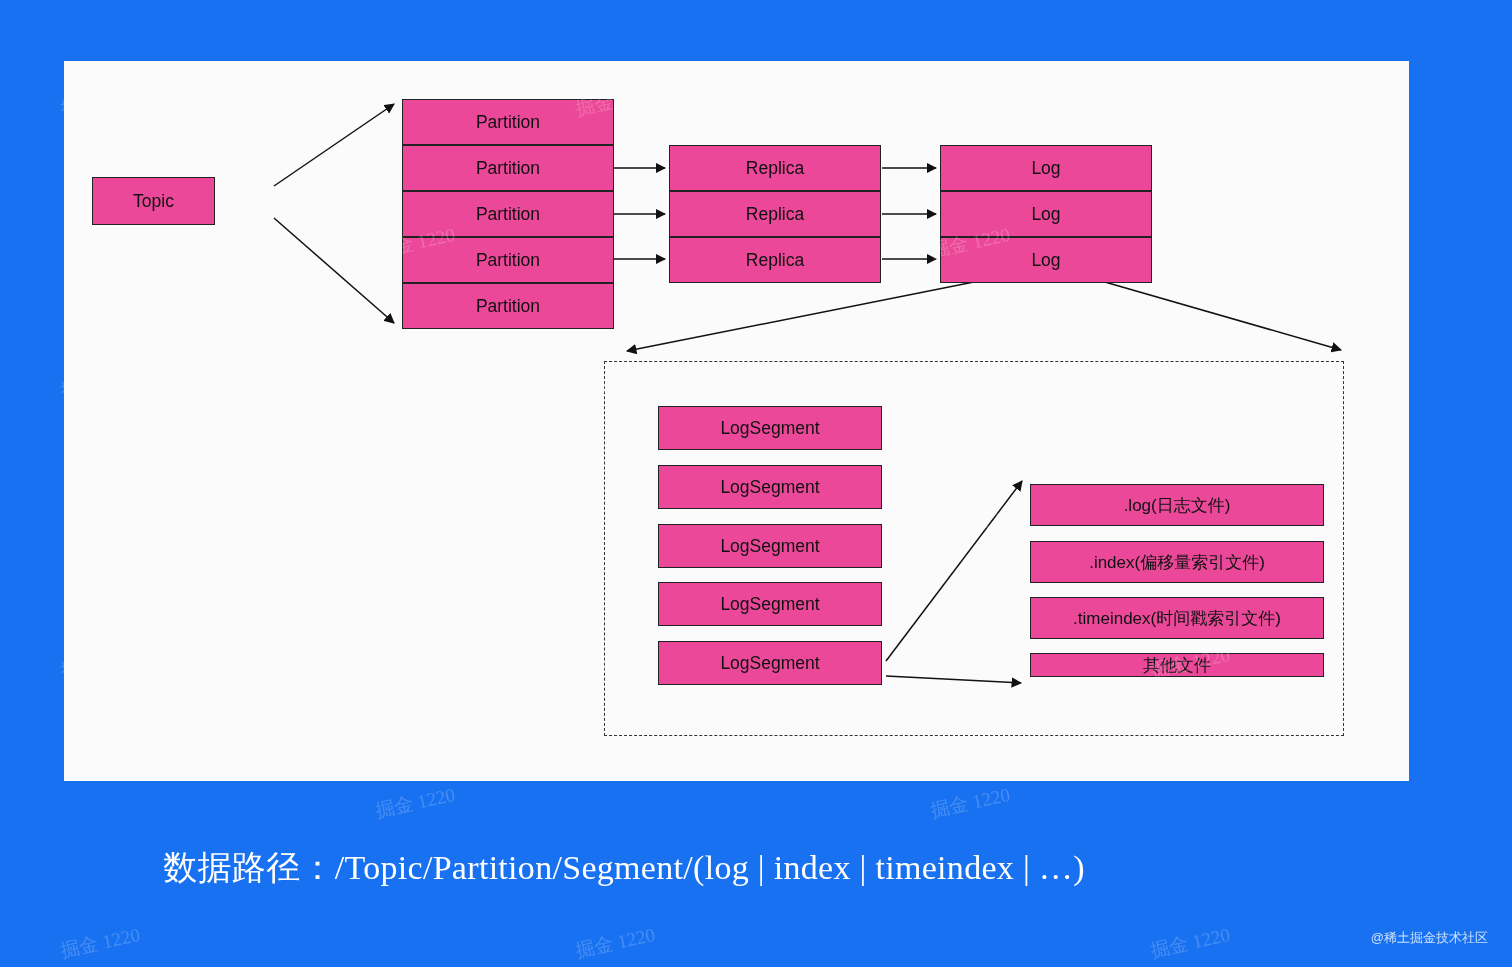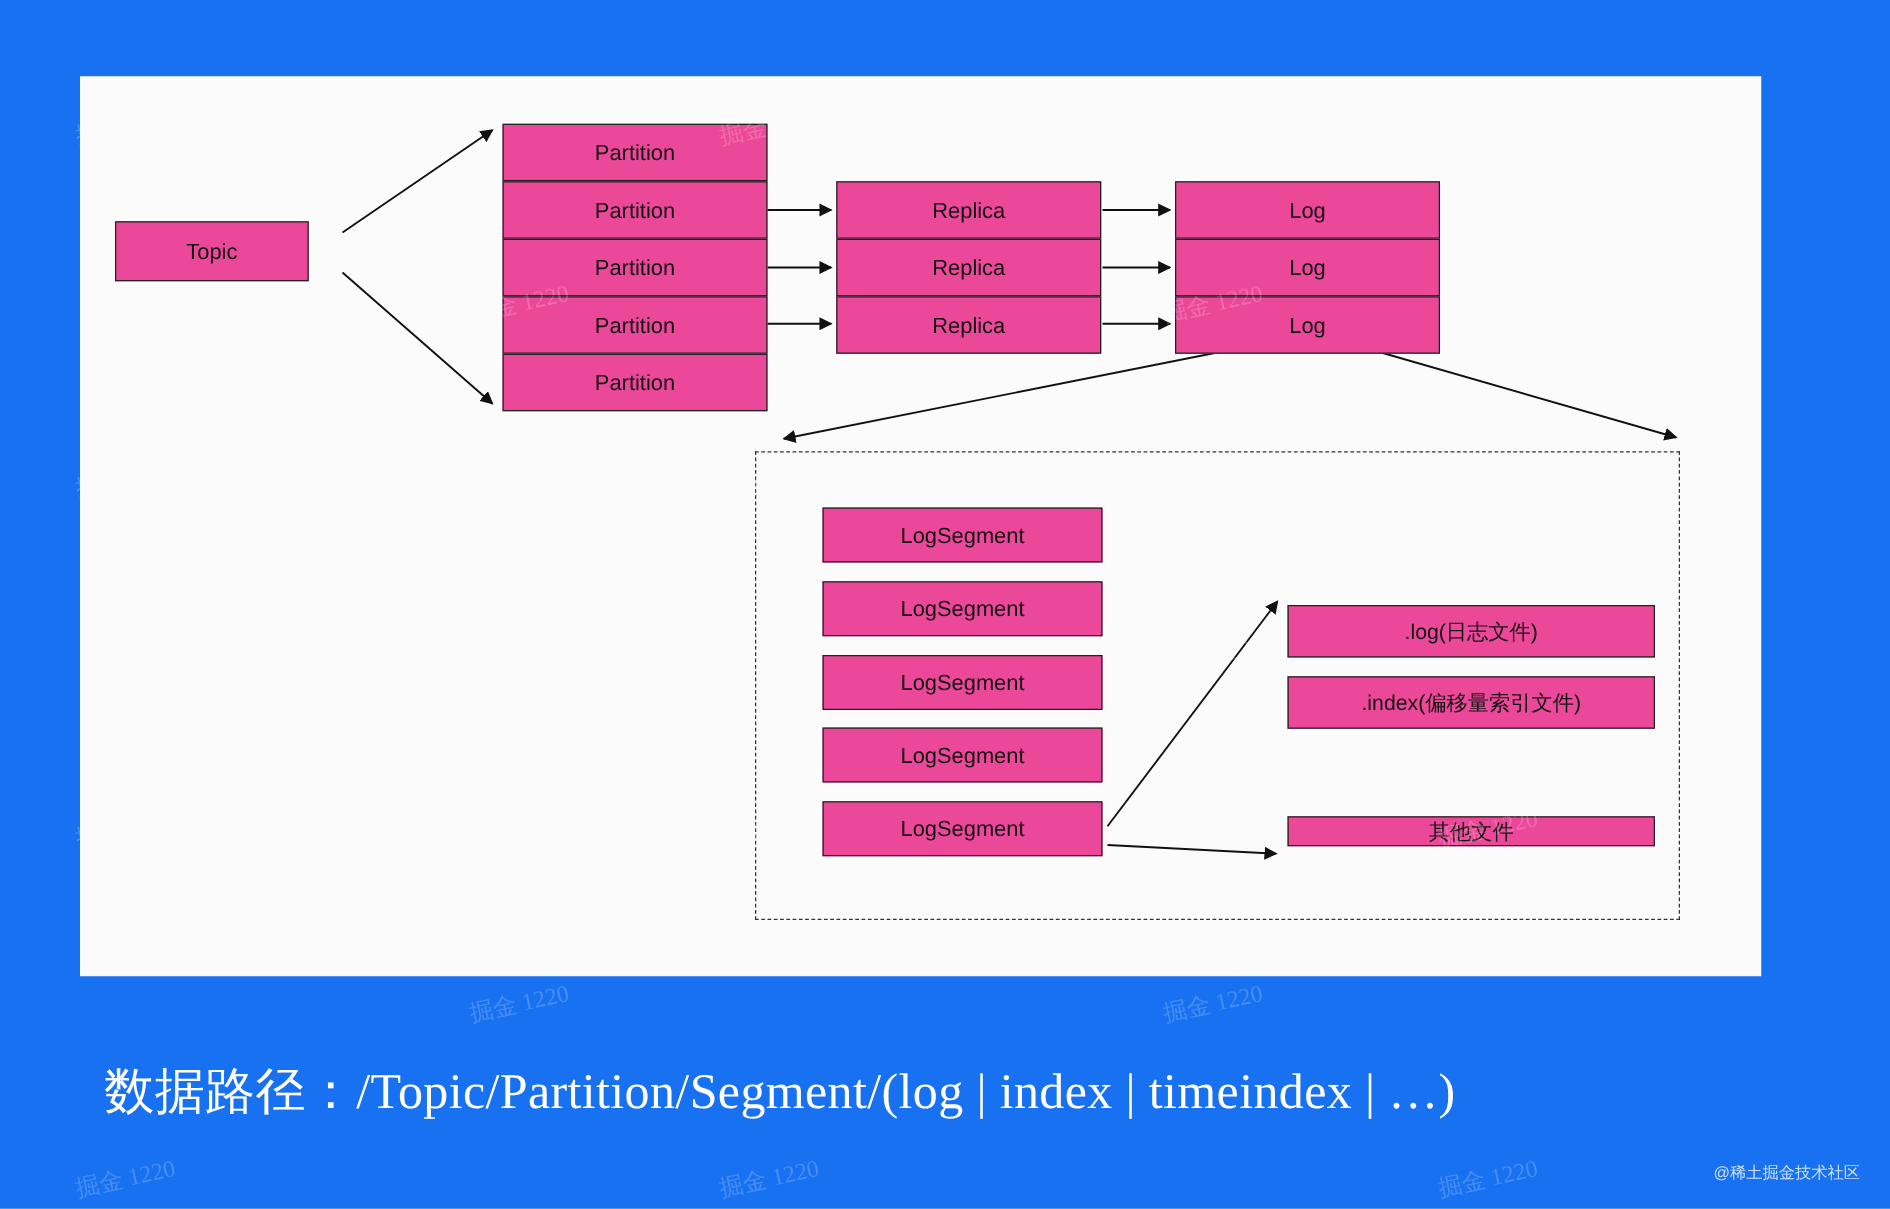--- a/index.html
+++ b/index.html
@@ -67,21 +67,21 @@
     background: transparent;
   }
   .caption {
     position: absolute;
     left: 0;
     top: 845px;
     width: 1248px;
     text-align: center;
     color: #ffffff;
     font-family: "Liberation Serif", serif;
-    font-size: 40px;
+    font-size: 34px;
     letter-spacing: 0.3px;
     z-index: 6;
   }
   .credit {
     position: absolute;
     right: 24px;
     bottom: 20px;
     color: rgba(255,255,255,0.78);
     font-size: 13px;
     font-family: "Liberation Sans", sans-serif;
@@ -132,21 +132,21 @@
     <line x1="818" y1="153" x2="872" y2="153" stroke="#111111" stroke-width="1.5" marker-end="url(#arrow)"></line>
     <line x1="818" y1="198" x2="872" y2="198" stroke="#111111" stroke-width="1.5" marker-end="url(#arrow)"></line>
 
     <line x1="940" y1="215" x2="563" y2="290" stroke="#111111" stroke-width="1.5" marker-end="url(#arrow)"></line>
     <line x1="1020" y1="215" x2="1277" y2="289" stroke="#111111" stroke-width="1.5" marker-end="url(#arrow)"></line>
 
     <line x1="822" y1="600" x2="958" y2="420" stroke="#111111" stroke-width="1.5" marker-end="url(#arrow)"></line>
     <line x1="822" y1="615" x2="957" y2="622" stroke="#111111" stroke-width="1.5" marker-end="url(#arrow)"></line>
   </svg>
 
-  <div class="box" style="left:28px; top:116px; width:155px; height:48px;">
+  <div class="box" style="left:28px; top:116px; width:123px; height:48px;">
     <span>Topic</span>
   </div>
 
   <div class="box" style="left:338px; top:38px; width:212px; height:46px;">
     <span>Partition</span>
   </div>
   <div class="box" style="left:338px; top:84px; width:212px; height:46px;">
     <span>Partition</span>
   </div>
   <div class="box" style="left:338px; top:130px; width:212px; height:46px;">
@@ -196,20 +196,23 @@
   <div class="box" style="left:594px; top:580px; width:224px; height:44px;">
     <span>LogSegment</span>
   </div>
 
   <div class="box box-cjk" style="left:966px; top:423px; width:294px; height:42px;">
     <span>.log(日志文件)</span>
   </div>
   <div class="box box-cjk" style="left:966px; top:480px; width:294px; height:42px;">
     <span>.index(偏移量索引文件)</span>
   </div>
+  <div class="box box-cjk" style="left:966px; top:536px; width:294px; height:42px;">
+    <span>.timeindex(时间戳索引文件)</span>
+  </div>
   <div class="box box-cjk" style="left:966px; top:592px; width:294px; height:24px;">
     <span>其他文件</span>
   </div>
 
 </div>
 
 <div class="caption">数据路径：/Topic/Partition/Segment/(log | index | timeindex | …)</div>
 <div class="credit">@稀土掘金技术社区</div>
 
 </body></html>

